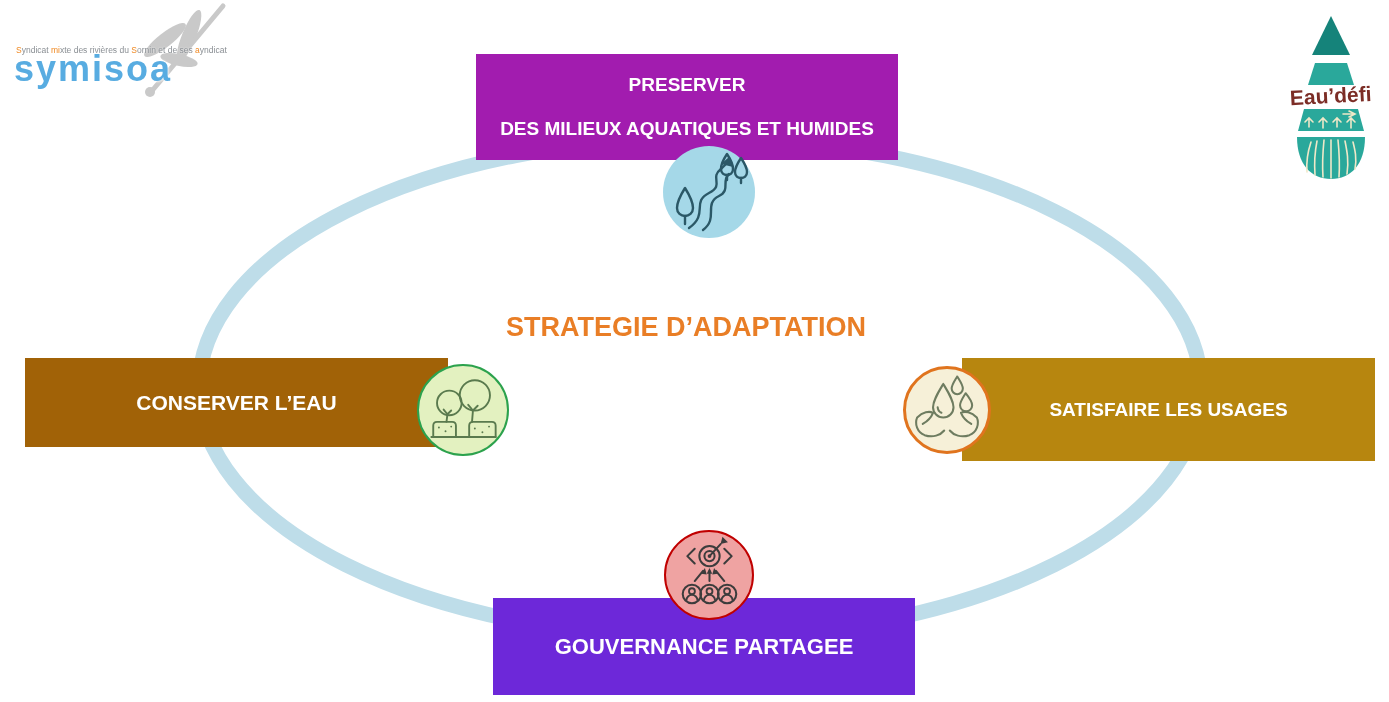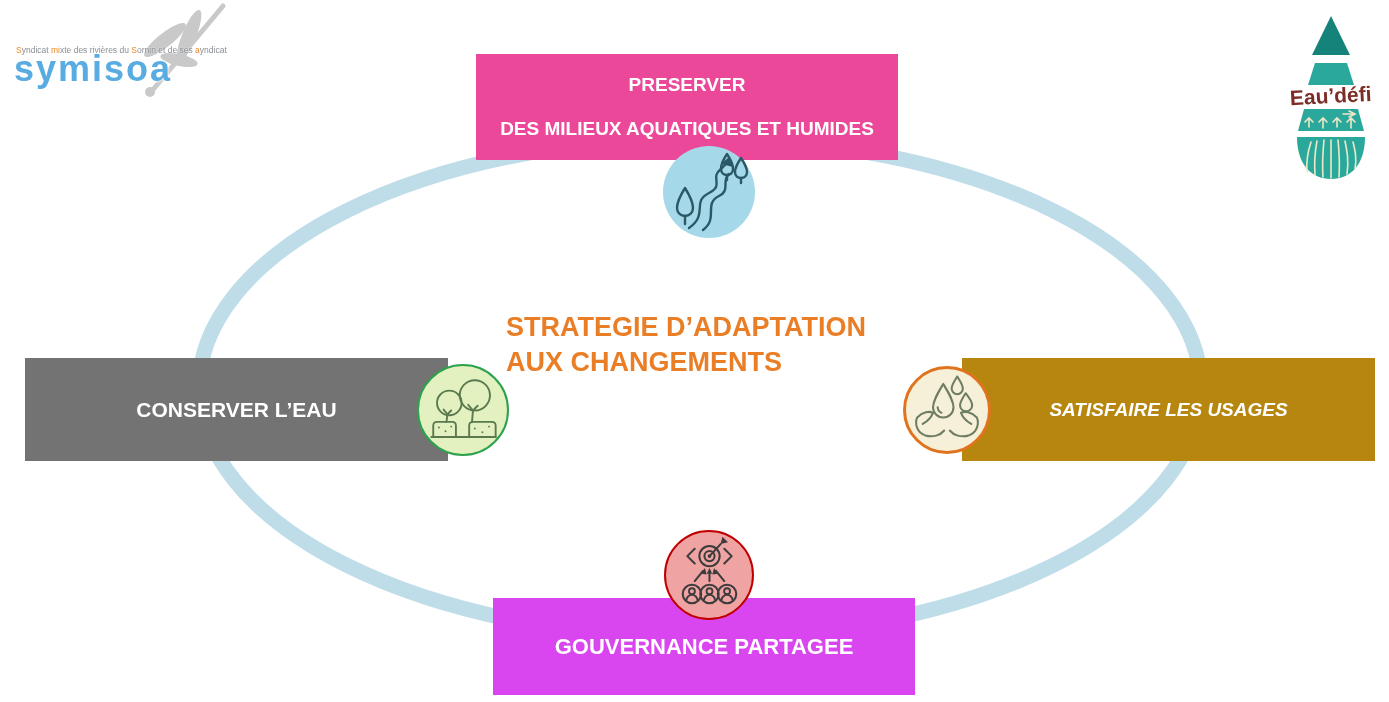--- a/index.html
+++ b/index.html
@@ -5,24 +5,24 @@
   html,body{margin:0;padding:0;background:#ffffff;}
   body{font-family:"Liberation Sans", sans-serif;}
   .canvas{position:relative;width:1389px;height:702px;background:#ffffff;overflow:hidden;}
 
   .ring-svg{position:absolute;left:0;top:0;z-index:1;}
 
   .pillar{position:absolute;z-index:2;display:flex;flex-direction:column;justify-content:center;
           align-items:center;color:#ffffff;font-weight:bold;text-align:center;}
   .pillar span{display:block;}
 
-  .box-top{left:476px;top:54px;width:422px;height:106px;background:#ec4899;font-size:19px;line-height:28px;gap:16px;}
-  .box-left{left:25px;top:358px;width:423px;height:103px;background:#737373;font-size:21px;line-height:31px;}
-  .box-right{left:962px;top:358px;width:413px;height:103px;background:#b7860f;font-size:19px;line-height:28px;font-style:italic;}
-  .box-bottom{left:493px;top:598px;width:422px;height:97px;background:#d946ef;font-size:22px;line-height:26px;}
+  .box-top{left:476px;top:54px;width:422px;height:106px;background:#a21caf;font-size:19px;line-height:28px;gap:16px;}
+  .box-left{left:25px;top:358px;width:423px;height:89px;background:#a16207;font-size:21px;line-height:31px;}
+  .box-right{left:962px;top:358px;width:413px;height:103px;background:#b7860f;font-size:19px;line-height:28px;}
+  .box-bottom{left:493px;top:598px;width:422px;height:97px;background:#6d28d9;font-size:22px;line-height:26px;}
 
   .icon-circle{position:absolute;z-index:3;border-radius:50%;display:flex;align-items:center;justify-content:center;box-sizing:border-box;}
   .circ-top{left:663px;top:146px;width:92px;height:92px;background:#a5d8e8;}
   .circ-left{left:417px;top:364px;width:92px;height:92px;background:#e3f1c0;border:2.5px solid #2ca24d;}
   .circ-right{left:903px;top:366px;width:88px;height:88px;background:#f6f0d8;border:3px solid #e0741e;}
   .circ-bottom{left:664px;top:530px;width:90px;height:90px;background:#efa3a2;border:2.5px solid #c00000;}
 
   .central-title{position:absolute;z-index:2;left:506px;top:310px;width:400px;
                  color:#e97e26;font-weight:bold;font-size:27px;line-height:35px;}
   .central-title span{display:block;}
@@ -81,21 +81,20 @@
         <path d="M50,164 C50,149 50,137 50,126"></path>
         <path d="M58,163 C59,148 58,136 57,126"></path>
         <path d="M66,160 C68,147 66,137 64,127"></path>
         <path d="M74,155 C76,144 74,136 72,128"></path>
       </g>
     </svg>
   </div>
 
   <div class="central-title">
     <span>STRATEGIE D’ADAPTATION</span>
-    <span>AUX CHANGEMENTS</span>
   </div>
 
   <div class="pillar box-top">
     <span>PRESERVER</span>
     <span>DES MILIEUX AQUATIQUES ET HUMIDES</span>
   </div>
   <div class="icon-circle circ-top">
     <svg width="92" height="92" viewBox="0 0 92 92">
       <g stroke="#2b5867" stroke-width="2.4" fill="none" stroke-linecap="round" stroke-linejoin="round">
         <path d="M26,82 C46,68 28,56 46,47 C62,39 46,32 58,23"></path>

